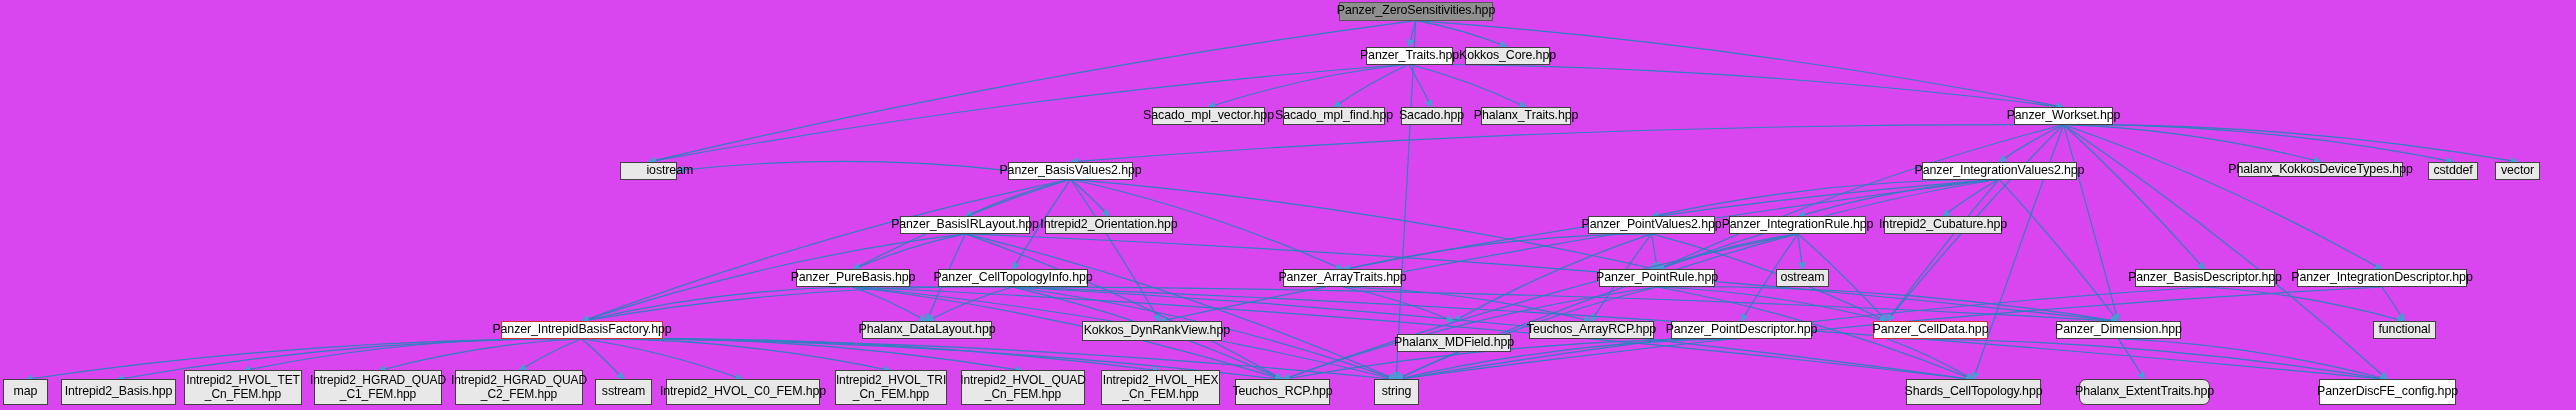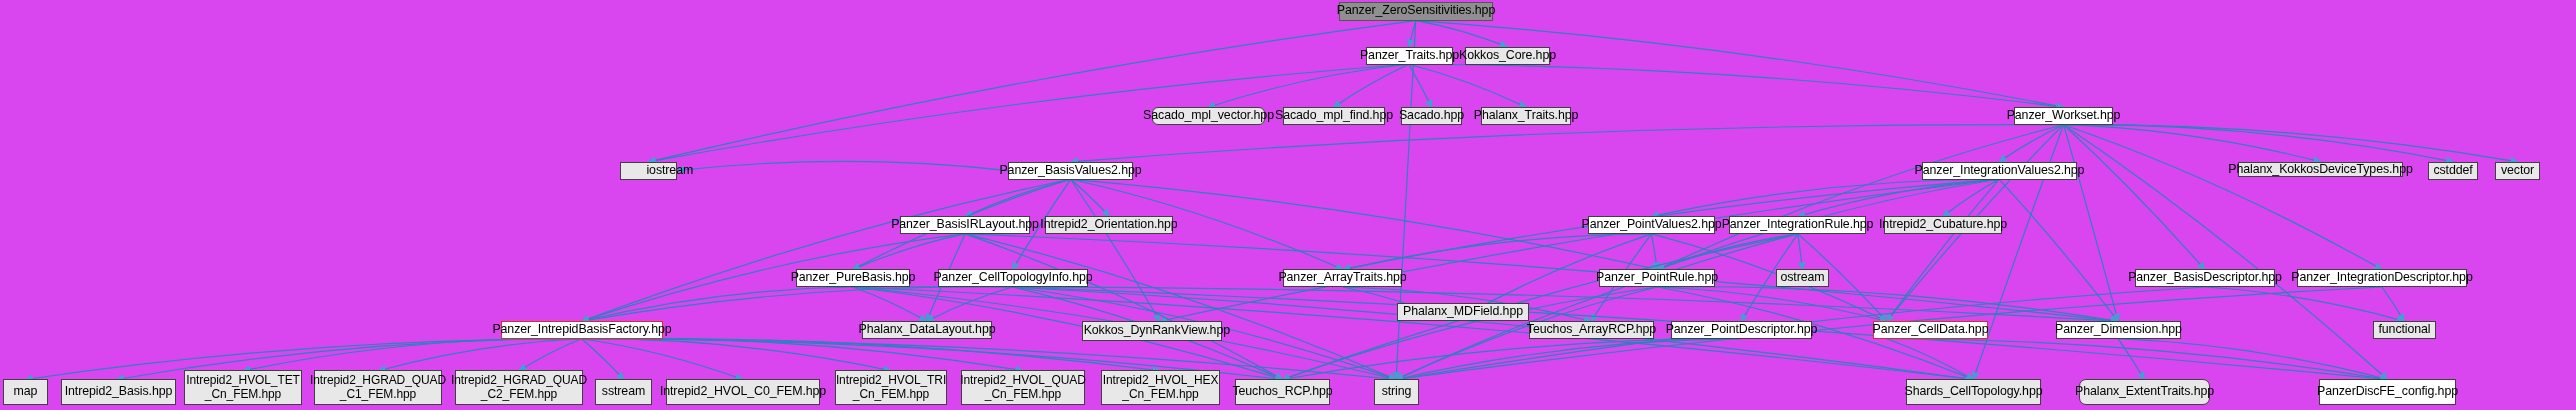--- a/index.html
+++ b/index.html
@@ -152,21 +152,21 @@
         <path d="M 2592 465 Q 2651.5 486.455 2711 521" fill="none" stroke="#2f7fc1" stroke-width="1.6" marker-end="url(#arrow)"></path>
         <path d="M 2592 465 Q 2936 465 3280 521" fill="none" stroke="#2f7fc1" stroke-width="1.6" marker-end="url(#arrow)"></path>
         <path d="M 2910 465 Q 2928 491.02 2946 521" fill="none" stroke="#2f7fc1" stroke-width="1.6" marker-end="url(#arrow)"></path>
         <path d="M 2910 465 Q 3095 472.65 3280 521" fill="none" stroke="#2f7fc1" stroke-width="1.6" marker-end="url(#arrow)"></path>
       </g>
   </svg>
   <div id="node-layer">
       <div class="node root" style="left: 1339px; top: 1.5px; width: 154px; height: 19px;">Panzer_ZeroSensitivities.hpp</div>
       <div class="node plain" style="left: 1366px; top: 47px; width: 87px; height: 17.5px;">Panzer_Traits.hpp</div>
       <div class="node" style="left: 1465px; top: 47px; width: 85px; height: 17.5px;">Kokkos_Core.hpp</div>
-      <div class="node" style="left: 1152px; top: 107px; width: 113px; height: 17.5px; border-radius: 6px;">Sacado_mpl_vector.hpp</div>
+      <div class="node" style="left: 1152px; top: 107px; width: 113px; height: 17.5px;">Sacado_mpl_vector.hpp</div>
       <div class="node" style="left: 1283px; top: 107px; width: 102px; height: 17.5px;">Sacado_mpl_find.hpp</div>
       <div class="node" style="left: 1401px; top: 107px; width: 61px; height: 17.5px;">Sacado.hpp</div>
       <div class="node" style="left: 1481px; top: 107px; width: 90px; height: 17.5px;">Phalanx_Traits.hpp</div>
       <div class="node plain" style="left: 2014px; top: 107px; width: 99px; height: 17.5px;">Panzer_Workset.hpp</div>
       <div class="node" style="left: 620px; top: 162px; width: 57px; height: 17.5px; padding-left: 47px;">iostream</div>
       <div class="node plain" style="left: 1008px; top: 162px; width: 125px; height: 17.5px;">Panzer_BasisValues2.hpp</div>
       <div class="node plain" style="left: 1922px; top: 162px; width: 155px; height: 17.5px;">Panzer_IntegrationValues2.hpp</div>
       <div class="node" style="left: 2238px; top: 162px; width: 165px; height: 15px;">Phalanx_KokkosDeviceTypes.hpp</div>
       <div class="node" style="left: 2428px; top: 162px; width: 50px; height: 17.5px;">cstddef</div>
       <div class="node" style="left: 2495px; top: 162px; width: 45px; height: 17.5px;">vector</div>
@@ -178,21 +178,21 @@
       <div class="node plain" style="left: 796px; top: 269px; width: 114px; height: 17.5px;">Panzer_PureBasis.hpp</div>
       <div class="node plain" style="left: 938px; top: 269px; width: 150px; height: 17.5px;">Panzer_CellTopologyInfo.hpp</div>
       <div class="node plain" style="left: 1283px; top: 269px; width: 119px; height: 17.5px;">Panzer_ArrayTraits.hpp</div>
       <div class="node plain" style="left: 1599px; top: 269px; width: 116px; height: 17.5px;">Panzer_PointRule.hpp</div>
       <div class="node" style="left: 1776px; top: 269px; width: 53px; height: 17.5px;">ostream</div>
       <div class="node plain" style="left: 2135px; top: 269px; width: 140px; height: 17.5px;">Panzer_BasisDescriptor.hpp</div>
       <div class="node plain" style="left: 2297px; top: 269px; width: 170px; height: 17.5px;">Panzer_IntegrationDescriptor.hpp</div>
       <div class="node hi" style="left: 501px; top: 321px; width: 162px; height: 17.5px;">Panzer_IntrepidBasisFactory.hpp</div>
       <div class="node" style="left: 862px; top: 321px; width: 130px; height: 17.5px;">Phalanx_DataLayout.hpp</div>
       <div class="node" style="left: 1082px; top: 321px; width: 140px; height: 20px; padding-left: 14px;">Kokkos_DynRankView.hpp</div>
-      <div class="node" style="left: 1397px; top: 303px; width: 132px; height: 17.5px;">Phalanx_MDField.hpp</div>
+      <div class="node" style="left: 1397px; top: 334px; width: 114px; height: 17.5px;">Phalanx_MDField.hpp</div>
       <div class="node" style="left: 1529px; top: 321px; width: 125px; height: 17.5px;">Teuchos_ArrayRCP.hpp</div>
       <div class="node plain" style="left: 1671px; top: 321px; width: 141px; height: 17.5px;">Panzer_PointDescriptor.hpp</div>
       <div class="node hi" style="left: 1829px; top: 321px; width: 115px; height: 17.5px; margin-left: 44px;">Panzer_CellData.hpp</div>
       <div class="node plain" style="left: 2056px; top: 321px; width: 125px; height: 17.5px;">Panzer_Dimension.hpp</div>
       <div class="node" style="left: 2373px; top: 321px; width: 63px; height: 17.5px;">functional</div>
       <div class="node" style="left: 2.9px; top: 379px; width: 45px; height: 26px;">map</div>
       <div class="node" style="left: 61px; top: 379px; width: 115px; height: 26px;">Intrepid2_Basis.hpp</div>
       <div class="node two" style="left: 184px; top: 370px; width: 118px; height: 35px;">Intrepid2_HVOL_TET
 _Cn_FEM.hpp</div>
       <div class="node two" style="left: 314px; top: 370px; width: 128px; height: 35px;">Intrepid2_HGRAD_QUAD

